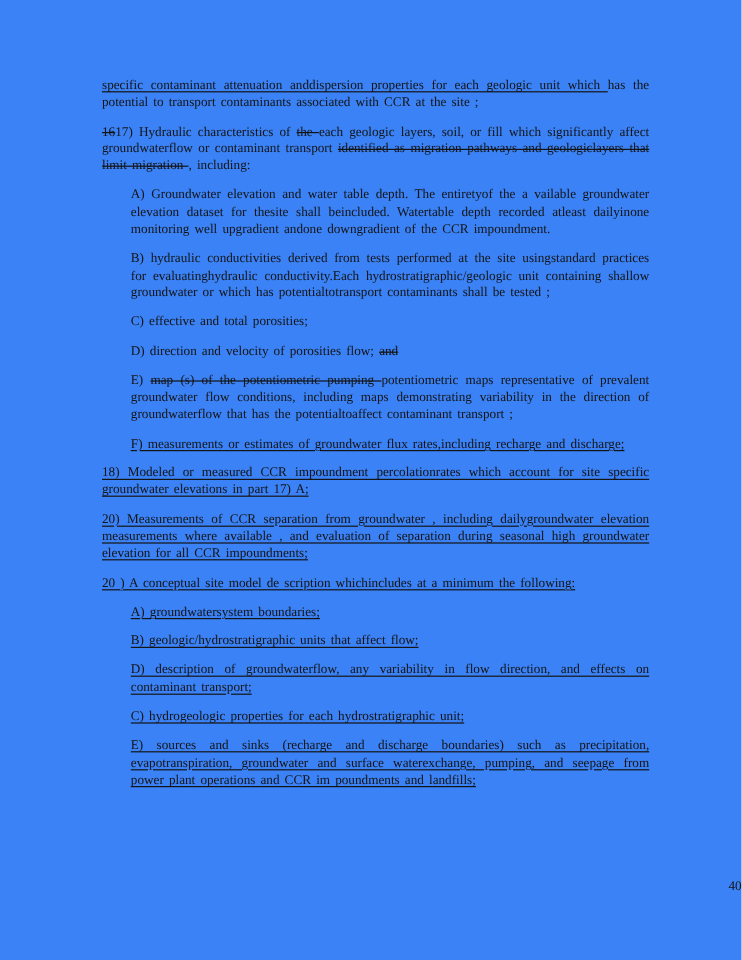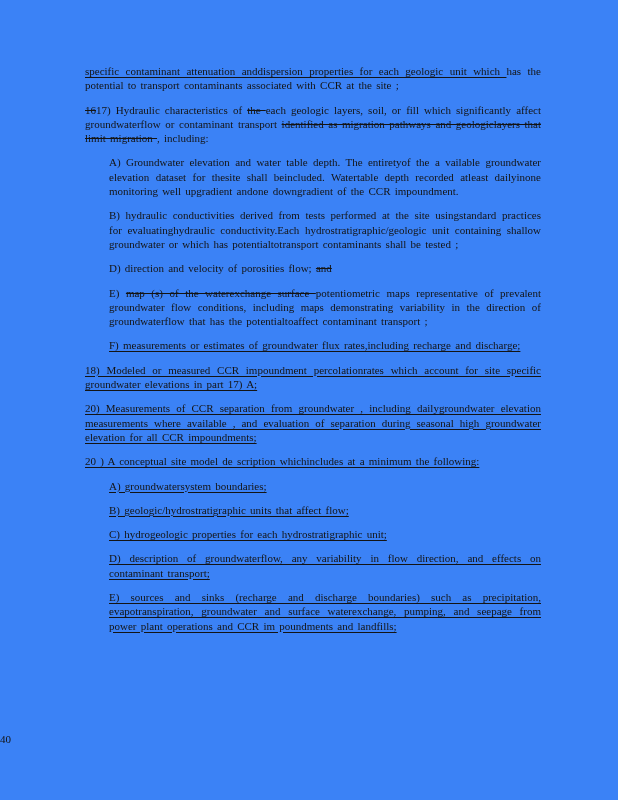--- a/index.html
+++ b/index.html
@@ -42,40 +42,41 @@
   }
   .seg-strikethrough {
     text-decoration: line-through;
     text-decoration-thickness: 1px;
   }
   .footer {
     position: absolute;
     left: 0;
     right: 0;
     top: 733px;
-    text-align: left;
+    text-align: right;
     font-size: 11px;
     color: #141414;
   }
 </style>
 </head>
 <body>
 
 <div class="page">
   <div class="content">
       <p class="para"><span class="seg-underline">specific contaminant attenuation anddispersion properties for each geologic unit which </span><span class="seg-normal">has the potential to transport contaminants associated with CCR at the site ;</span></p>
       <p class="para"><span class="seg-strikethrough">16</span><span class="seg-normal">17) Hydraulic characteristics of </span><span class="seg-strikethrough">the </span><span class="seg-normal">each geologic layers, soil, or fill which significantly affect groundwaterflow or contaminant transport </span><span class="seg-strikethrough">identified as migration pathways and geologiclayers that limit migration </span><span class="seg-normal">, including:</span></p>
       <p class="para indent-1"><span class="seg-normal">A) Groundwater elevation and water table depth. The entiretyof the a vailable groundwater elevation dataset for thesite shall beincluded. Watertable depth recorded atleast dailyinone monitoring well upgradient andone downgradient of the CCR impoundment.</span></p>
       <p class="para indent-1"><span class="seg-normal">B) hydraulic conductivities derived from tests performed at the site usingstandard practices for evaluatinghydraulic conductivity.Each hydrostratigraphic/geologic unit containing shallow groundwater or which has potentialtotransport contaminants shall be tested ;</span></p>
+      <p class="para indent-1"><span class="seg-normal">C) effective and total porosities;</span></p>
       <p class="para indent-1"><span class="seg-normal">D) direction and velocity of porosities flow; </span><span class="seg-strikethrough">and </span></p>
-      <p class="para indent-1"><span class="seg-normal">E) </span><span class="seg-strikethrough">map (s) of the waterexchange surface </span><span class="seg-normal">potentiometric maps representative of prevalent groundwater flow conditions, including maps demonstrating variability in the direction of groundwaterflow that has the potentialtoaffect contaminant transport ;</span></p>
+      <p class="para indent-1"><span class="seg-normal">E) </span><span class="seg-strikethrough">map (s) of the potentiometric pumping </span><span class="seg-normal">potentiometric maps representative of prevalent groundwater flow conditions, including maps demonstrating variability in the direction of groundwaterflow that has the potentialtoaffect contaminant transport ;</span></p>
       <p class="para indent-1"><span class="seg-underline">F) measurements or estimates of groundwater flux rates,including recharge and discharge;</span></p>
       <p class="para"><span class="seg-underline">18) Modeled or measured CCR impoundment percolationrates which account for site specific groundwater elevations in part 17) A;</span></p>
       <p class="para"><span class="seg-underline">20) Measurements of CCR separation from groundwater , including dailygroundwater elevation measurements where available , and evaluation of separation during seasonal high groundwater elevation for all CCR impoundments;</span></p>
       <p class="para"><span class="seg-underline">20 ) A conceptual site model de scription whichincludes at a minimum the following:</span></p>
       <p class="para indent-1"><span class="seg-underline">A) groundwatersystem boundaries;</span></p>
       <p class="para indent-1"><span class="seg-underline">B) geologic/hydrostratigraphic units that affect flow;</span></p>
+      <p class="para indent-1"><span class="seg-underline">D) description of groundwaterflow, any variability in flow direction, and effects on contaminant transport;</span></p>
       <p class="para indent-1"><span class="seg-underline">C) hydrogeologic properties for each hydrostratigraphic unit;</span></p>
-      <p class="para indent-1"><span class="seg-underline">D) description of groundwaterflow, any variability in flow direction, and effects on contaminant transport;</span></p>
       <p class="para indent-1"><span class="seg-underline">E) sources and sinks (recharge and discharge boundaries) such as precipitation, evapotranspiration, groundwater and surface waterexchange, pumping, and seepage from power plant operations and CCR im poundments and landfills;</span></p>
     </div>
   <div class="footer">40</div>
 </div>
 
 </body></html>

